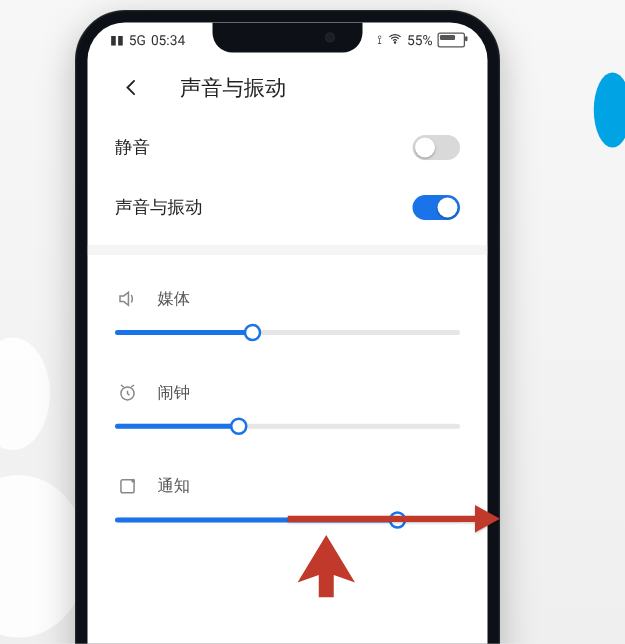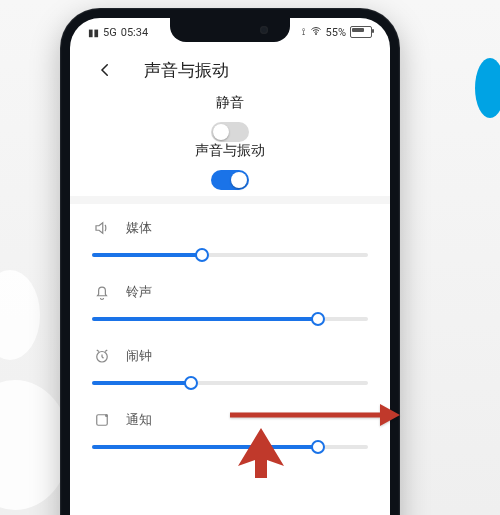--- a/index.html
+++ b/index.html
@@ -18,30 +18,30 @@
   .statusbar .right{display:flex;align-items:center;gap:4px;}
   .battery{display:inline-block;width:20px;height:10px;border:1px solid #555;border-radius:2px;position:relative;}
   .battery:after{content:"";position:absolute;right:-3px;top:2px;width:2px;height:4px;background:#555;border-radius:1px;}
   .battery .fill{position:absolute;left:1px;top:1px;bottom:1px;background:#555;border-radius:1px;}
   .content{position:absolute;top:28px;left:0;right:0;bottom:0;overflow:hidden;}
   .titlebar{display:flex;align-items:center;height:48px;padding:0 24px;gap:28px;}
   .back-arrow{width:22px;height:22px;display:flex;align-items:center;justify-content:center;}
   .back-arrow svg{width:18px;height:18px;stroke:#222;}
   .title{font-size:17px;color:#222;font-weight:500;}
   .section{padding:0 22px;}
-  .row{display:flex;align-items:center;justify-content:space-between;height:48px;flex-direction:column;}
+  .row{display:flex;align-items:center;justify-content:space-between;height:48px;}
   .row .label{font-size:14px;color:#222;}
   .toggle{width:38px;height:20px;border-radius:10px;position:relative;background:#d9d9d9;}
   .toggle.on{background:#1a73e8;}
   .toggle .knob{position:absolute;top:2px;width:16px;height:16px;border-radius:50%;background:#fff;box-shadow:0 1px 2px rgba(0,0,0,0.3);}
   .toggle.off .knob{left:2px;}
   .toggle.on .knob{right:2px;}
   .divider{height:8px;background:#f5f5f5;margin:6px 0 4px 0;}
   .slider-block{padding:10px 22px 8px 22px;}
-  .slider-head{display:flex;align-items:center;gap:14px;margin-bottom:8px;}
+  .slider-head{display:flex;align-items:center;gap:14px;margin-bottom:8px;margin-top:11px;}
   .slider-head .ico{width:20px;height:20px;display:flex;align-items:center;justify-content:center;color:#888;}
   .slider-head .ico svg{width:18px;height:18px;stroke:#888;fill:none;}
   .slider-head .slabel{font-size:13px;color:#555;}
   .slider{position:relative;height:18px;display:flex;align-items:center;}
   .track{position:absolute;left:0;right:0;height:4px;background:#e6e6e6;border-radius:2px;}
   .fill{position:absolute;left:0;height:4px;background:#1a73e8;border-radius:2px;}
   .thumb{position:absolute;width:14px;height:14px;border-radius:50%;background:#fff;border:2px solid #1a73e8;transform:translateX(-50%);box-sizing:border-box;}
   .footer-row{display:flex;align-items:center;justify-content:space-between;padding:14px 22px 12px 22px;}
   
   .arrow-right{position:absolute;pointer-events:none;}
@@ -118,36 +118,20 @@
             </span>
             <span class="slabel">媒体</span>
           </div>
           <div class="slider" id="sl-media">
             <div class="track"></div>
               <div class="fill" style="width: 40%;"></div>
               <div class="thumb" style="left: 40%;"></div>
           </div>
         </div>
 
-        <div class="slider-block">
-          <div class="slider-head">
-            <span class="ico">
-              <svg viewBox="0 0 24 24" stroke-width="1.6">
-                  <path d="M6 17h12l-1.5-2V10a4.5 4.5 0 10-9 0v5L6 17z"></path>
-                  <path d="M10 20a2 2 0 004 0"></path>
-                </svg>
-            </span>
-            <span class="slabel">铃声</span>
-          </div>
-          <div class="slider" id="sl-ring">
-            <div class="track"></div>
-              <div class="fill" style="width: 82%;"></div>
-              <div class="thumb" style="left: 82%;"></div>
-          </div>
-        </div>
 
         <div class="slider-block">
           <div class="slider-head">
             <span class="ico">
               <svg viewBox="0 0 24 24" stroke-width="1.6">
                   <circle cx="12" cy="13" r="7"></circle>
                   <path d="M12 10v3l2 2M5 4l3 2M19 4l-3 2"></path>
                 </svg>
             </span>
             <span class="slabel">闹钟</span>

